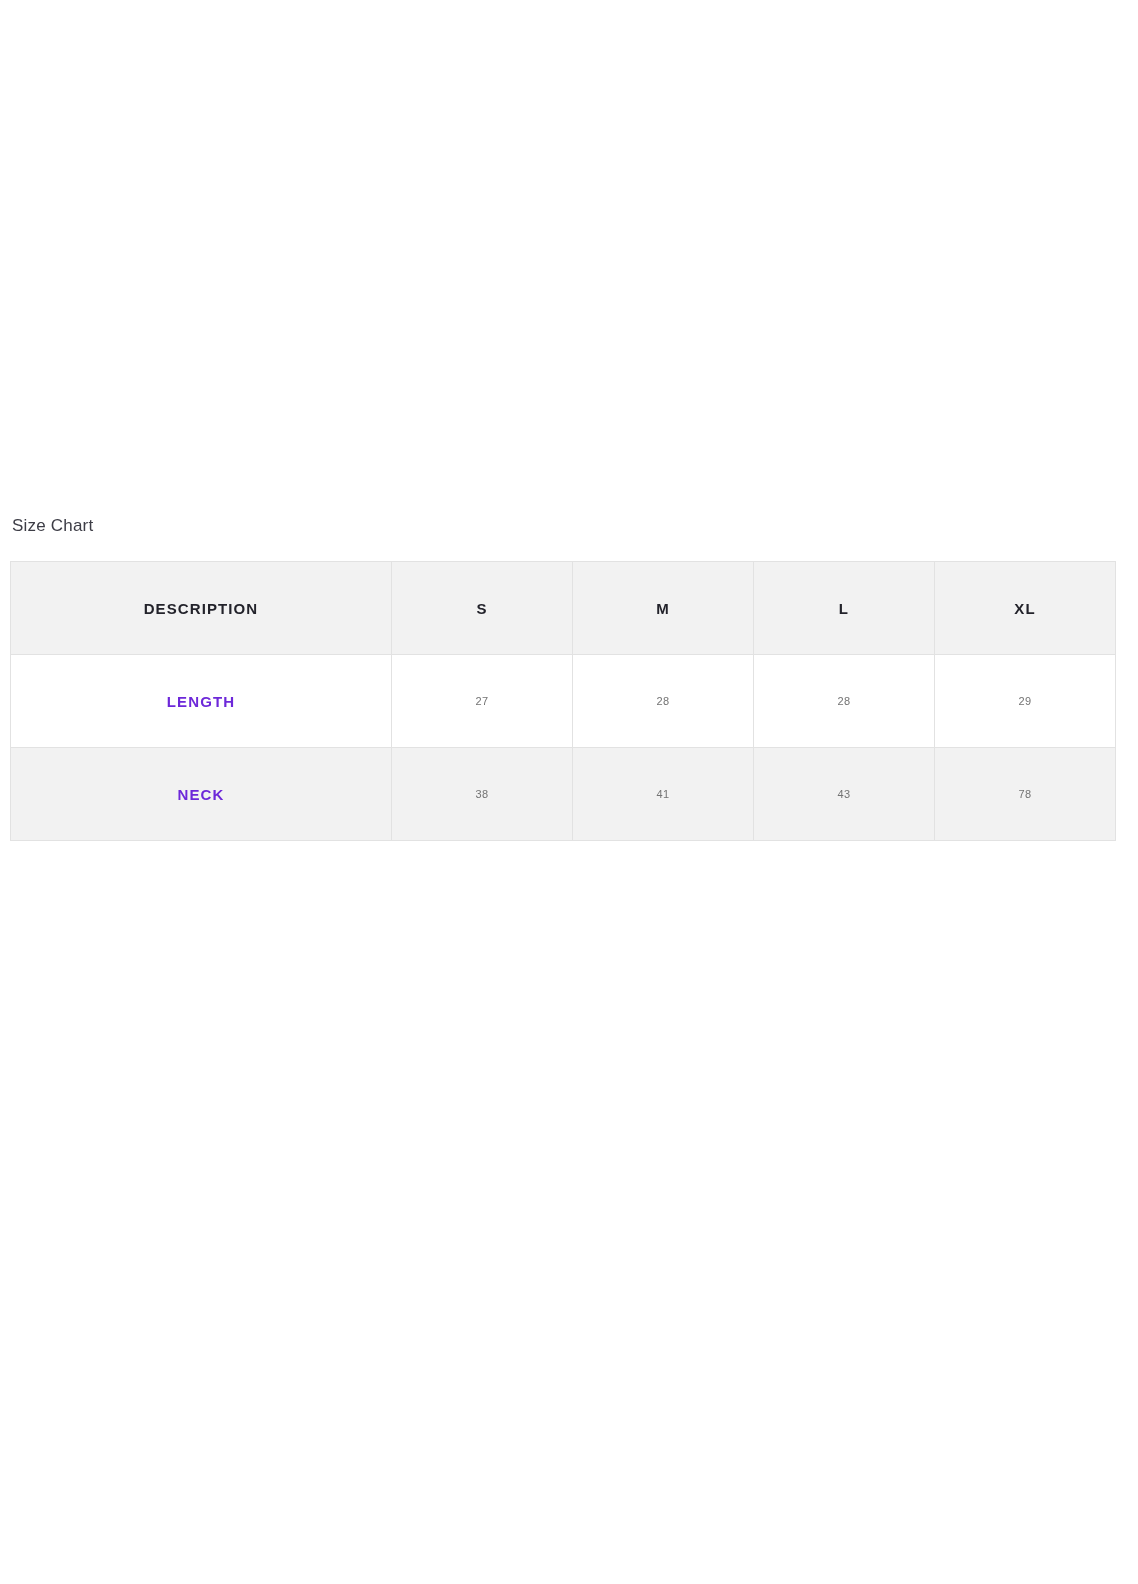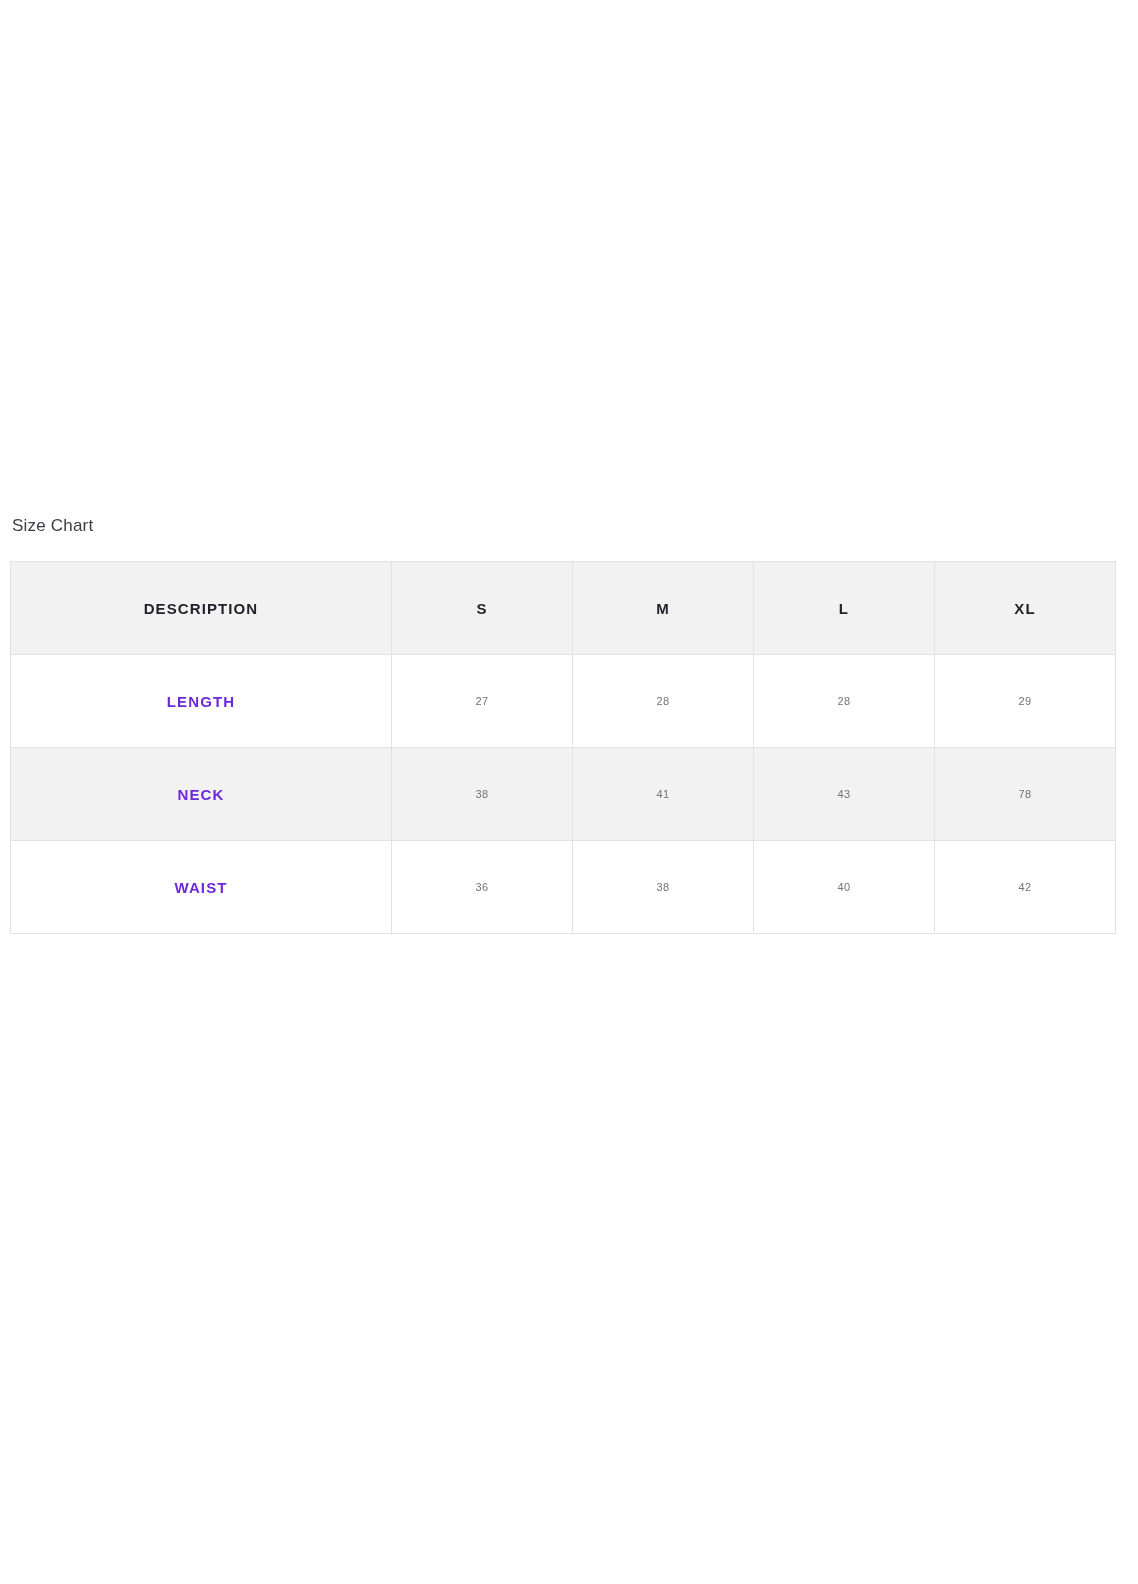--- a/index.html
+++ b/index.html
@@ -113,26 +113,19 @@
         </tr>
 
         <tr class="even">
           <td class="row-label">NECK</td>
           <td class="value">38</td>
           <td class="value">41</td>
           <td class="value">43</td>
           <td class="value">78</td>
         </tr>
 
-        <tr class="odd">
-          <td class="row-label">WAIST</td>
-          <td class="value">36</td>
-          <td class="value">38</td>
-          <td class="value">40</td>
-          <td class="value">42</td>
-        </tr>
 
 
       </tbody>
     </table>
 
   </div>
 </div>
 
 </body></html>

